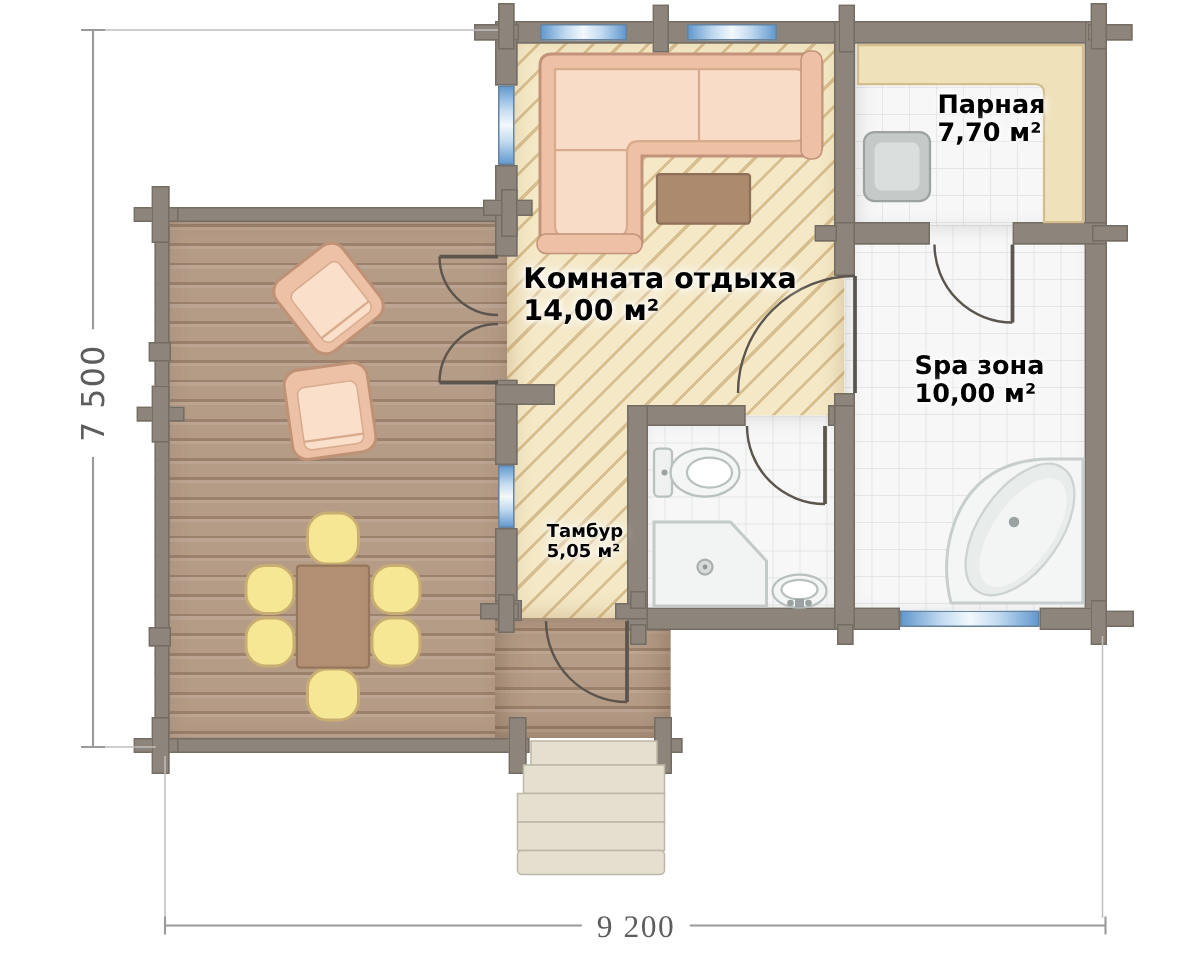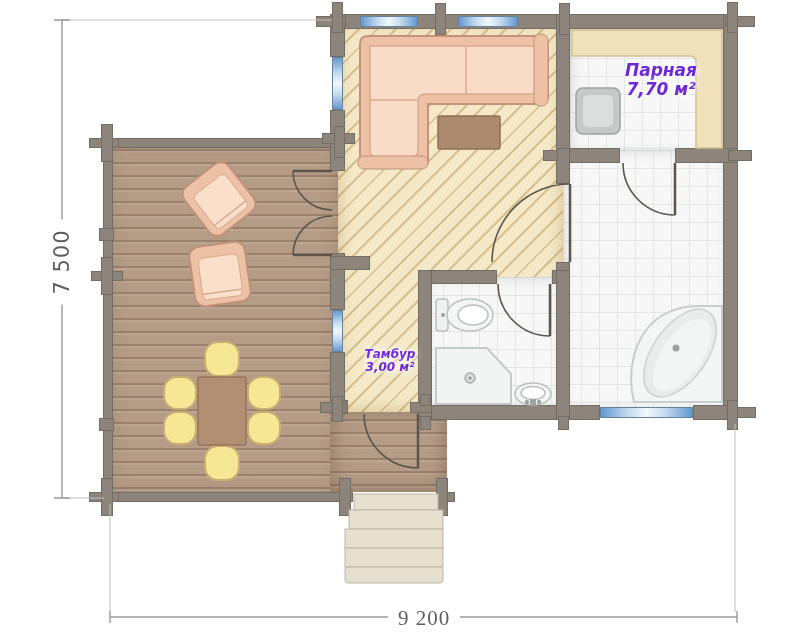--- a/index.html
+++ b/index.html
@@ -17,23 +17,23 @@
                      repeating-linear-gradient(180deg,rgba(0,0,0,0) 0 11px,rgba(90,60,40,.28) 11px 13px);
     box-shadow:inset 0 0 22px rgba(60,40,20,.35);}
   .floor-hatch{position:absolute;background-color:#f4e8c6;
     background-image:repeating-linear-gradient(-45deg,rgba(0,0,0,0) 0 11px,#d8bf90 11px 13px);
     box-shadow:inset 0 0 16px rgba(150,110,50,.35);}
   .floor-tile{position:absolute;background-color:#f6f7f6;
     background-image:linear-gradient(90deg,#e2e6e5 1px,rgba(0,0,0,0) 1px),
                      linear-gradient(180deg,#e2e6e5 1px,rgba(0,0,0,0) 1px);
     background-size:18px 18px;
     box-shadow:inset 0 0 14px rgba(0,0,0,.15);}
-  .room-label{position:absolute;transform:translateX(-50%);text-align:center;color:#6d28d9;
+  .room-label{position:absolute;transform:translateX(-50%);color:#000000;
     font-weight:600;line-height:1.12;white-space:nowrap;
-    text-shadow:0 0 3px #fff,0 0 6px #fff,0 0 10px #fff;font-style:italic;}
+    text-shadow:0 0 3px #fff,0 0 6px #fff,0 0 10px #fff;}
   .dim-label{position:absolute;color:#5d5d5d;font-weight:500;font-size:21px;background:#fff;
     padding:0 10px;white-space:nowrap;letter-spacing:1px;}
   .dim-h{transform:translate(-50%,-50%);font-family:Liberation Serif, serif;}
   .dim-v{transform:translate(-50%,-50%) rotate(-90deg);}
 </style>
 </head>
 <body>
 
 <div id="plan">
 
@@ -181,26 +181,32 @@
         <path d="M 364 414 A 54 54 0 0 0 418 468"></path>
       </g>
     </g>
     <g fill="none">
       <path stroke="#bfbfbf" stroke-width="1" d="M 62 20 H 332 M 62 498 H 104 M 110 504 V 612 M 735 424 V 612"></path>
       <path stroke="#9a9a9a" stroke-width="1.4" d="M 62 20 V 498 M 54 20 H 70 M 54 498 H 70 M 110 617 H 737 M 110 611 V 623 M 737 611 V 623"></path>
     </g>
   </svg>
 
   <div class="room-label" style="left:440px;top:176px;font-size:19px;">
+    <div>Комната отдыха</div>
+    <div>14,00 м²</div>
   </div>
   <div class="room-label" style="left:661px;top:61px;font-size:17px;">
     <div>Парная</div>
     <div>7,70 м²</div>
   </div>
+  <div class="room-label" style="left:653px;top:235px;font-size:17px;">
+    <div>Spa зона</div>
+    <div>10,00 м²</div>
+  </div>
   <div class="room-label" style="left:390px;top:348px;font-size:12px;">
     <div>Тамбур</div>
-    <div>3,00 м²</div>
+    <div>5,05 м²</div>
   </div>
 
   <div class="dim-label dim-v" style="left:62px;top:262px;">7 500</div>
   <div class="dim-label dim-h" style="left:424px;top:618px;">9 200</div>
 
 </div>
 
 </body></html>

